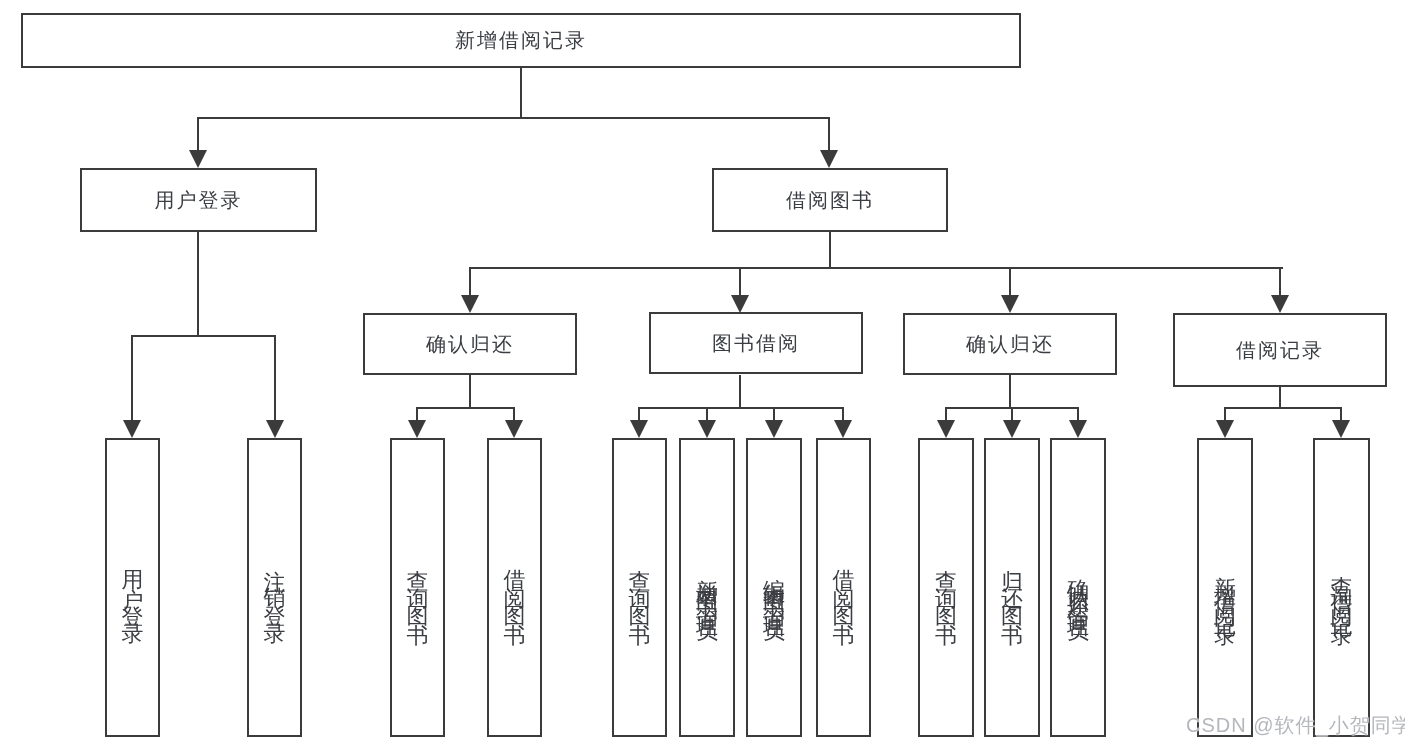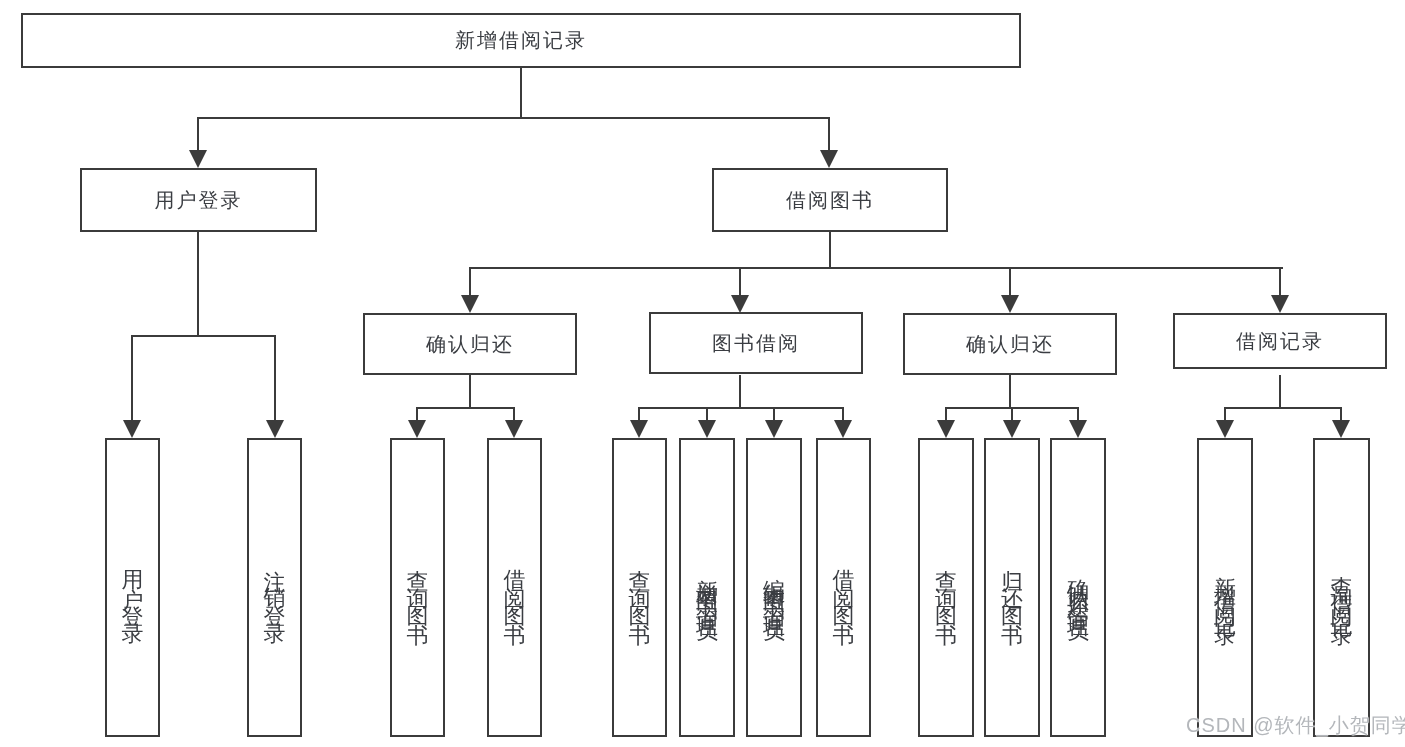--- a/index.html
+++ b/index.html
@@ -112,21 +112,21 @@
     <div class="arrow" style="left: 1003px; top: 420px;"></div>
     <div class="arrow" style="left: 1069px; top: 420px;"></div>
     <div class="arrow" style="left: 1216px; top: 420px;"></div>
     <div class="arrow" style="left: 1332px; top: 420px;"></div>
     <div class="node" style="left: 21px; top: 13px; width: 1000px; height: 55px;">新增借阅记录</div>
     <div class="node" style="left: 80px; top: 168px; width: 237px; height: 64px;">用户登录</div>
     <div class="node" style="left: 712px; top: 168px; width: 236px; height: 64px;">借阅图书</div>
     <div class="node" style="left: 363px; top: 313px; width: 214px; height: 62px;">确认归还</div>
     <div class="node" style="left: 633px; top: 312px; width: 214px; height: 62px; margin-left: 16px;">图书借阅</div>
     <div class="node" style="left: 903px; top: 313px; width: 214px; height: 62px;">确认归还</div>
-    <div class="node" style="left: 1173px; top: 313px; width: 214px; height: 56px;">借阅记录</div>
+    <div class="node" style="left: 1173px; top: 313px; width: 214px; height: 74px;">借阅记录</div>
     <div class="node v" style="left: 105px; top: 438px; width: 55px; height: 299px; letter-spacing: 18px;">用户登录</div>
     <div class="node v" style="left: 247px; top: 438px; width: 55px; height: 299px; letter-spacing: 18px;">注销登录</div>
     <div class="node v" style="left: 390px; top: 438px; width: 55px; height: 299px; letter-spacing: 18px;">查询图书</div>
     <div class="node v" style="left: 487px; top: 438px; width: 55px; height: 299px; letter-spacing: 18px;">借阅图书</div>
     <div class="node v" style="left: 612px; top: 438px; width: 55px; height: 299px; letter-spacing: 18px;">查询图书</div>
     <div class="node v" style="left: 679px; top: 438px; width: 56px; height: 299px; letter-spacing: 6px;">新增图书（管理员）</div>
     <div class="node v" style="left: 746px; top: 438px; width: 56px; height: 299px; letter-spacing: 6px;">编辑图书（管理员）</div>
     <div class="node v" style="left: 816px; top: 438px; width: 55px; height: 299px; letter-spacing: 18px;">借阅图书</div>
     <div class="node v" style="left: 918px; top: 438px; width: 56px; height: 299px; letter-spacing: 18px;">查询图书</div>
     <div class="node v" style="left: 984px; top: 438px; width: 56px; height: 299px; letter-spacing: 18px;">归还图书</div>

